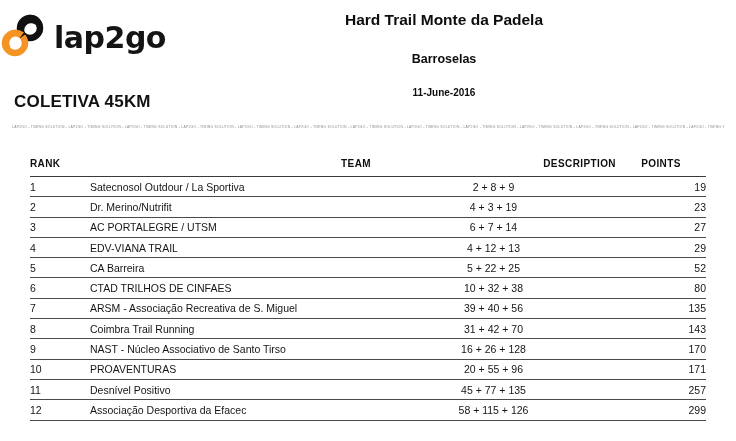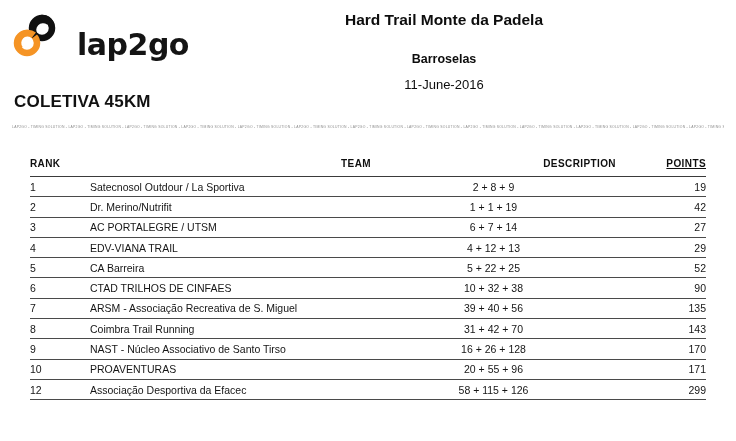--- a/index.html
+++ b/index.html
@@ -17,25 +17,25 @@
   }
 
   
   .page-header {
     position: relative;
     height: 88px;
   }
 
   .brand {
     position: absolute;
-    left: 12px;
+    left: 0;
     top: 14px;
     display: flex;
-    align-items: flex-end;
-    gap: 17px;
+    align-items: center;
+    gap: 6px;
   }
   .brand-mark {
     width: 48px;
     height: 44px;
     display: block;
   }
   .brand-word {
     font-family: "DejaVu Sans", sans-serif;
     font-weight: bold;
     font-size: 30px;
@@ -61,25 +61,25 @@
     white-space: nowrap;
   }
   .event-place {
     font-size: 12.5px;
     font-weight: bold;
     color: #0d0d0d;
     line-height: 1.5;
     margin-top: 19px;
   }
   .event-date {
-    font-size: 13px;
-    font-weight: normal;
+    font-size: 10px;
+    font-weight: bold;
     color: #0d0d0d;
     line-height: 1.5;
-    margin-top: 6px;
+    margin-top: 16px;
   }
 
   
   .category-title {
     position: absolute;
     left: 14px;
     top: 92px;
     font-size: 17px;
     font-weight: bold;
     letter-spacing: 0.2px;
@@ -124,21 +124,21 @@
     font-weight: bold;
     letter-spacing: 0.4px;
     color: #0f0f0f;
     padding: 0 0 7px 0;
     vertical-align: bottom;
     border-bottom: 1.5px solid #3a3a3a;
   }
   th.th-rank { text-align: left; padding-left: 4px; }
   th.th-team { text-align: right; }
   th.th-desc { text-align: right; }
-  th.th-pts  { text-align: right; padding-right: 2px; text-decoration: underline; }
+  th.th-pts  { text-align: center; padding-right: 2px; }
 
   table.results tbody td {
     font-size: 10.5px;
     color: #151515;
     height: 19.3px;
     padding: 0;
     border-bottom: 1.1px solid #4a4a4a;
     white-space: nowrap;
     overflow: hidden;
     text-overflow: ellipsis;
@@ -205,22 +205,22 @@
     <tbody id="results-body">
         <tr>
           <td class="td-rank">1</td>
           <td class="td-team">Satecnosol Outdour / La Sportiva</td>
           <td class="td-desc">2 + 8 + 9</td>
           <td class="td-pts">19</td>
         </tr>
         <tr>
           <td class="td-rank">2</td>
           <td class="td-team">Dr. Merino/Nutrifit</td>
-          <td class="td-desc">1 + 1 + 19</td>
-          <td class="td-pts">42</td>
+          <td class="td-desc">4 + 3 + 19</td>
+          <td class="td-pts">23</td>
         </tr>
         <tr>
           <td class="td-rank">3</td>
           <td class="td-team">AC PORTALEGRE / UTSM</td>
           <td class="td-desc">6 + 7 + 14</td>
           <td class="td-pts">27</td>
         </tr>
         <tr>
           <td class="td-rank">4</td>
           <td class="td-team">EDV-VIANA TRAIL</td>
@@ -230,21 +230,21 @@
         <tr>
           <td class="td-rank">5</td>
           <td class="td-team">CA Barreira</td>
           <td class="td-desc">5 + 22 + 25</td>
           <td class="td-pts">52</td>
         </tr>
         <tr>
           <td class="td-rank">6</td>
           <td class="td-team">CTAD TRILHOS DE CINFAES</td>
           <td class="td-desc">10 + 32 + 38</td>
-          <td class="td-pts">90</td>
+          <td class="td-pts">80</td>
         </tr>
         <tr>
           <td class="td-rank">7</td>
           <td class="td-team">ARSM - Associação Recreativa de S. Miguel</td>
           <td class="td-desc">39 + 40 + 56</td>
           <td class="td-pts">135</td>
         </tr>
         <tr>
           <td class="td-rank">8</td>
           <td class="td-team">Coimbra Trail Running</td>
@@ -257,20 +257,26 @@
           <td class="td-desc">16 + 26 + 128</td>
           <td class="td-pts">170</td>
         </tr>
         <tr>
           <td class="td-rank">10</td>
           <td class="td-team">PROAVENTURAS</td>
           <td class="td-desc">20 + 55 + 96</td>
           <td class="td-pts">171</td>
         </tr>
         <tr>
+          <td class="td-rank">11</td>
+          <td class="td-team">Desnível Positivo</td>
+          <td class="td-desc">45 + 77 + 135</td>
+          <td class="td-pts">257</td>
+        </tr>
+        <tr>
           <td class="td-rank">12</td>
           <td class="td-team">Associação Desportiva da Efacec</td>
           <td class="td-desc">58 + 115 + 126</td>
           <td class="td-pts">299</td>
         </tr>
       </tbody>
   </table>
 </div>
 
 </body></html>

